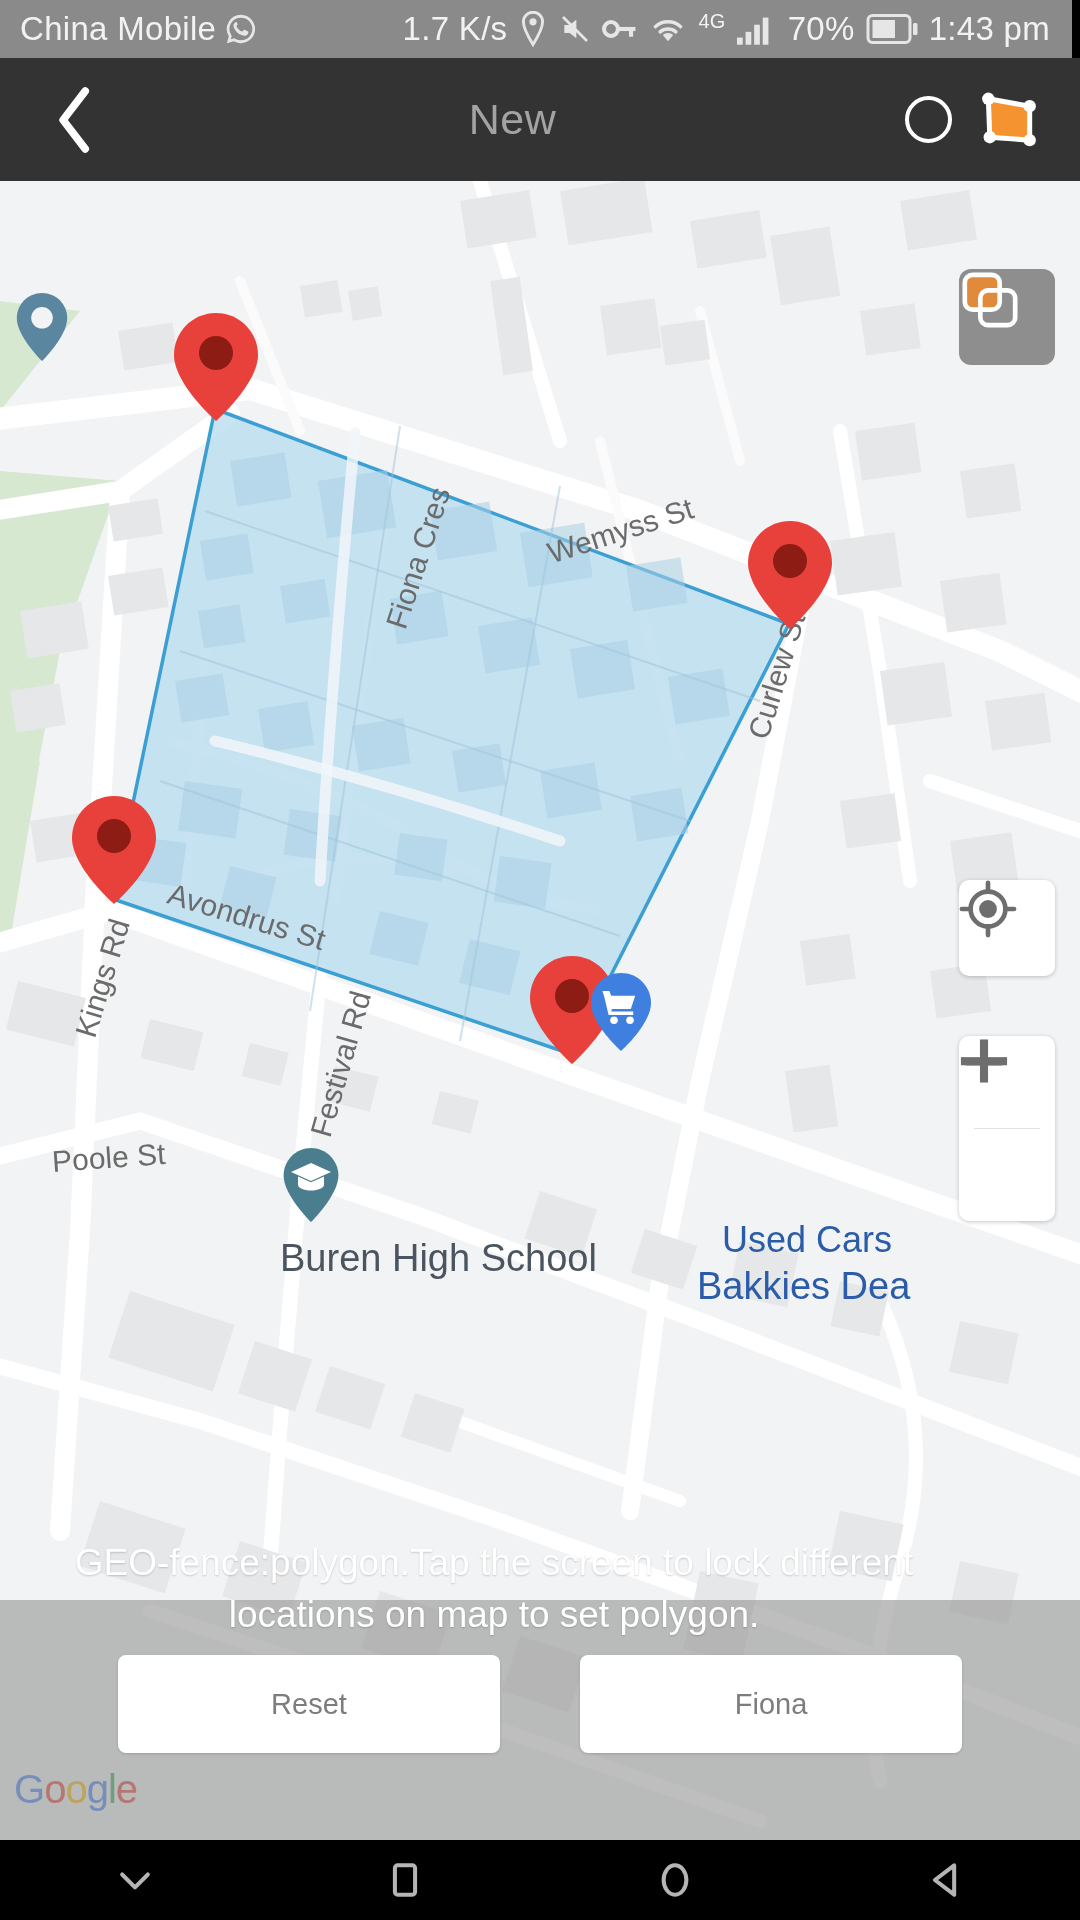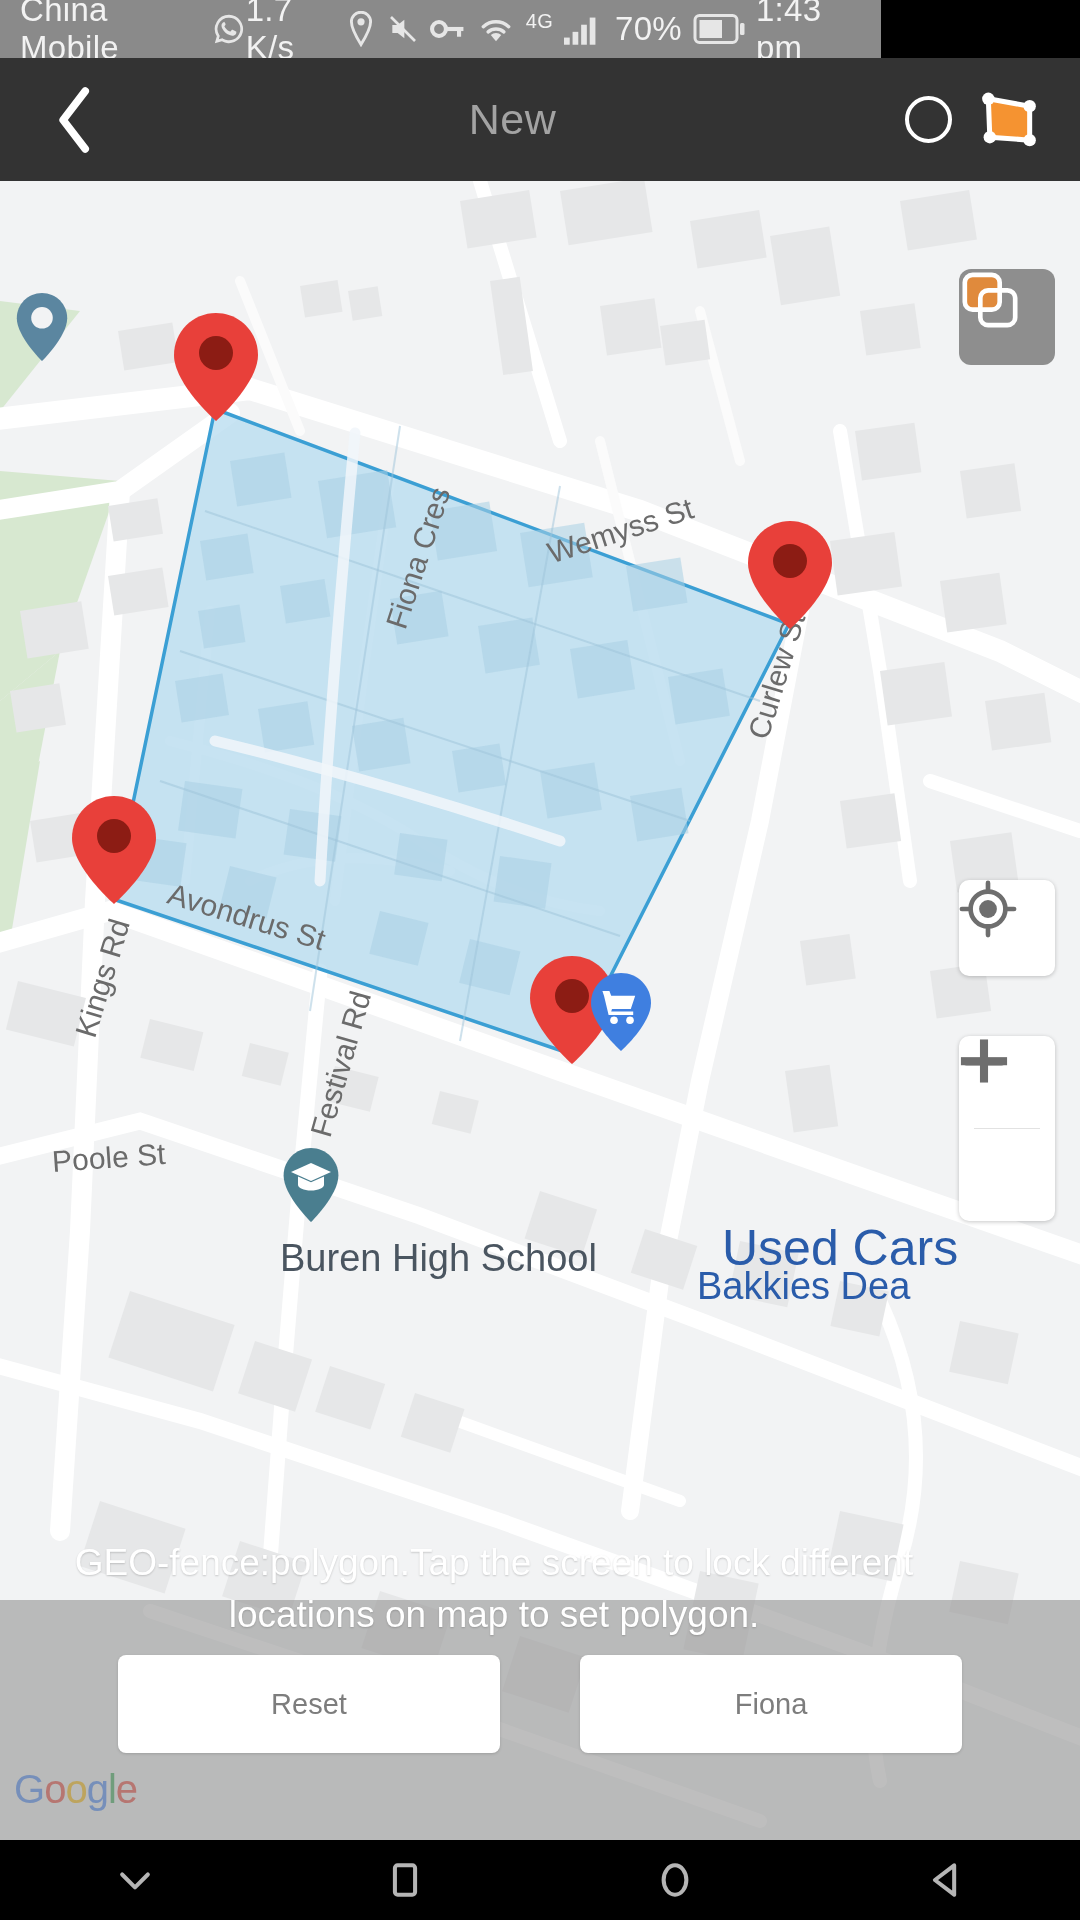--- a/index.html
+++ b/index.html
@@ -6,21 +6,21 @@
   html, body {
     width: 1080px; height: 1920px;
     background: #000;
     font-family: "Liberation Sans", sans-serif;
     overflow: hidden;
   }
   #app { position: relative; width: 1080px; height: 1920px; overflow: hidden; }
 
   
   .statusbar {
-    position: absolute; top: 0; left: 0; width: 881px; height: 58px;
+    position: absolute; top: 0; left: 0; width: 1072px; height: 58px;
     background: #8a8a8a; color: #f2f2f2;
     display: flex; align-items: center;
     font-size: 33px; letter-spacing: .3px;
   }
   .sb-left { display: flex; align-items: center; gap: 8px; padding-left: 20px; }
   .sb-right { margin-left: auto; display: flex; align-items: center; gap: 11px; padding-right: 22px; }
   .sb-icon { display: inline-flex; align-items: center; justify-content: center; }
   .sb-txt { font-size: 33px; }
   .sb-small { font-size: 20px; position: relative; top: -8px; }
 
@@ -343,21 +343,21 @@
 
     <div class="mlabel" style="left:545px; top:333px; transform:rotate(-18deg);">Wemyss St</div>
     <div class="mlabel" style="left:345px; top:360px; transform:rotate(-72deg);">Fiona Cres</div>
     <div class="mlabel" style="left:712px; top:478px; transform:rotate(-73deg);">Curlew St</div>
     <div class="mlabel" style="left:165px; top:719px; transform:rotate(17deg);">Avondrus St</div>
     <div class="mlabel" style="left:42px; top:780px; transform:rotate(-73deg);">Kings Rd</div>
     <div class="mlabel" style="left:266px; top:866px; transform:rotate(-74deg);">Festival Rd</div>
     <div class="mlabel" style="left:52px; top:960px; transform:rotate(-4deg);">Poole St</div>
 
     <div class="mlabel poi" style="left:280px; top:1056px; font-size:38px; color:#4a5560;">Buren High School</div>
-    <div class="mlabel poi" style="left:722px; top:1038px; font-size:50px;">Used Cars</div>
+    <div class="mlabel poi" style="left:722px; top:1038px; font-size:36px;">Used Cars</div>
     <div class="mlabel poi" style="left:697px; top:1084px; font-size:38px;">Bakkies Dea</div>
 
     <div class="pin" style="left:170px; top:130px;">
       <svg width="92" height="112" viewBox="0 0 46 56">
           <path d="M23 1C11.4 1 2 10.4 2 22c0 14.5 21 33 21 33s21-18.5 21-33C44 10.4 34.6 1 23 1z" fill="#e8403a"></path>
           <circle cx="23" cy="21" r="8.5" fill="#8c1c14"></circle>
         </svg>
     </div>
     <div class="pin" style="left:744px; top:338px;">
       <svg width="92" height="112" viewBox="0 0 46 56">

